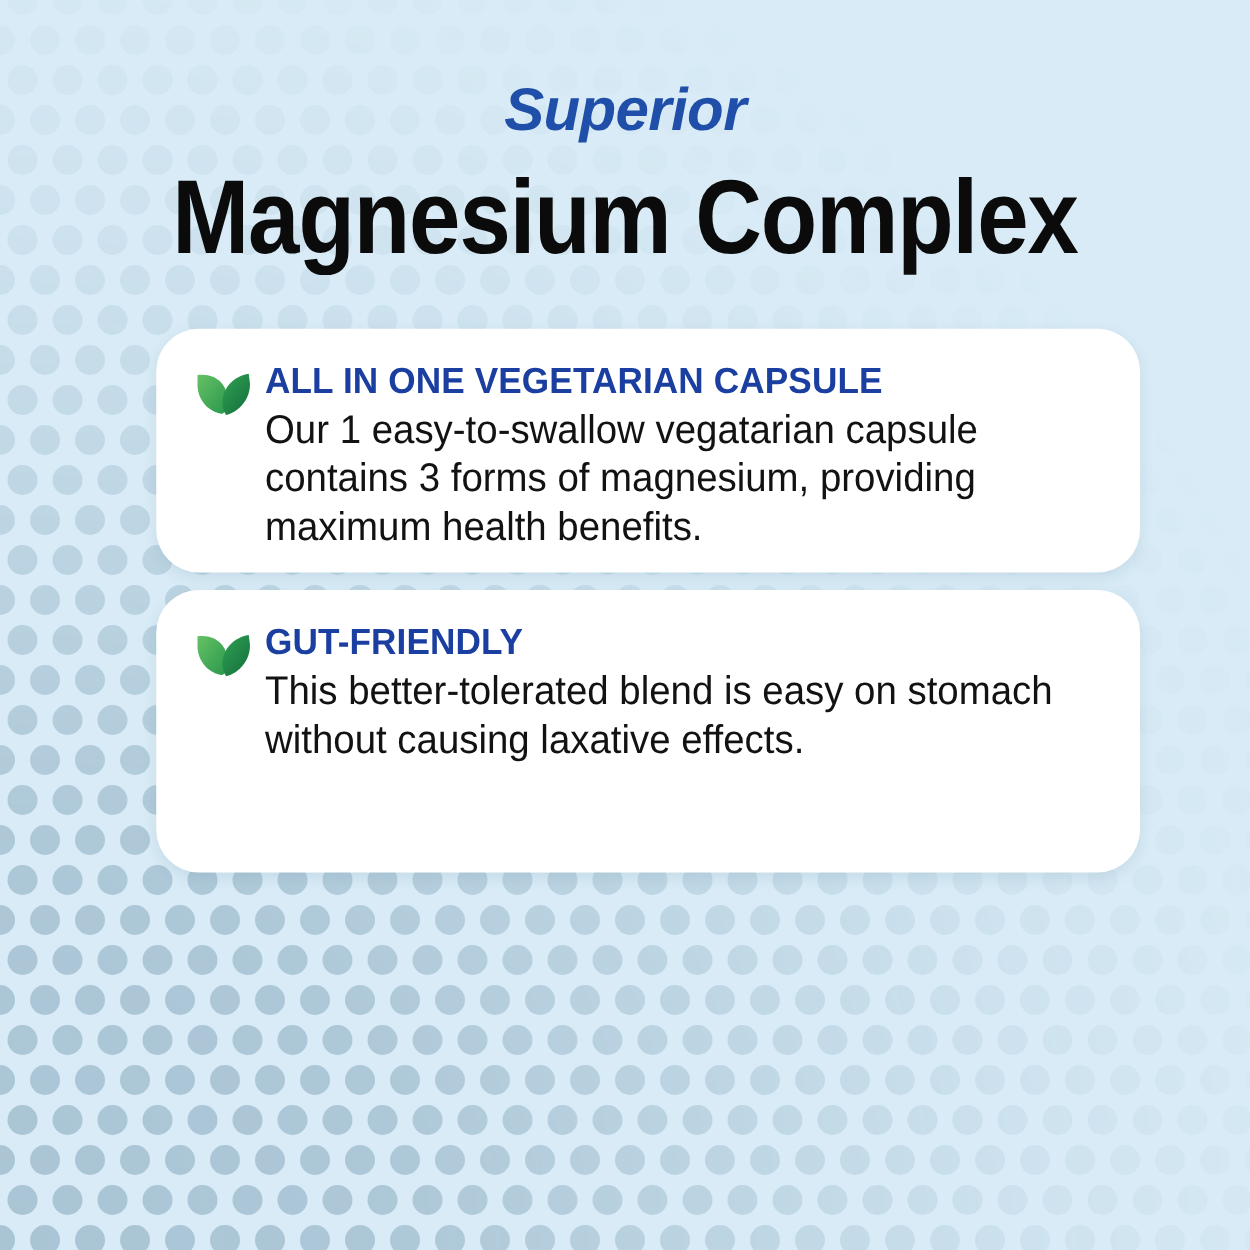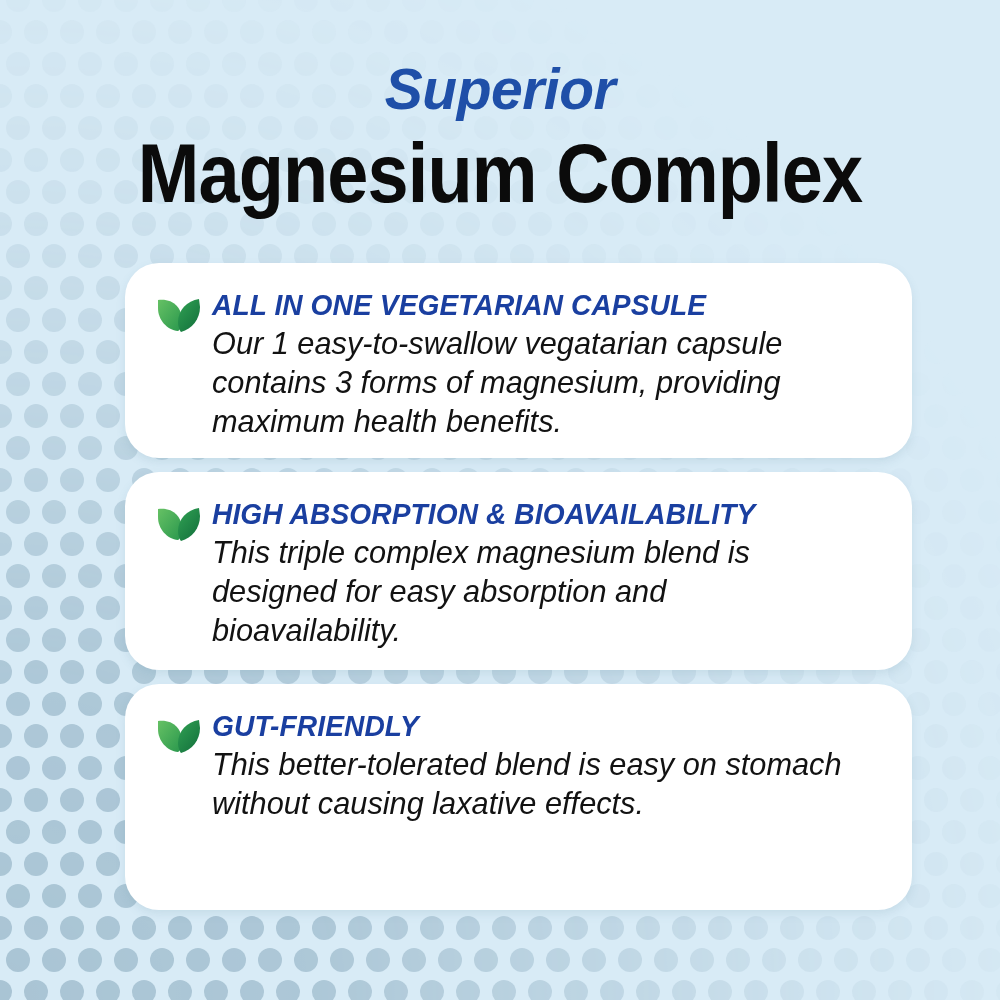--- a/index.html
+++ b/index.html
@@ -37,21 +37,21 @@
     position: absolute;
     top: 52px;
     left: 0;
     width: 1000px;
     text-align: center;
   }
   .headline-script {
     font-family: "Liberation Sans", sans-serif;
     font-style: italic;
     font-weight: bold;
-    font-size: 57px;
+    font-size: 48px;
     line-height: 74px;
     letter-spacing: -0.5px;
     color: #1f4fa8;
     display: block;
   }
   .headline-main {
     display: block;
     margin-top: 2px;
     font-family: "Liberation Sans Narrow", "Liberation Sans", sans-serif;
     font-weight: bold;
@@ -62,21 +62,20 @@
     transform: scaleX(0.88);
     transform-origin: center center;
   }
 
   
   .cards {
     position: absolute;
     left: 125px;
     top: 263px;
     width: 787px;
-    font-style: italic;
   }
   .card {
     position: relative;
     background: #ffffff;
     border-radius: 34px;
     box-shadow: 0 4px 10px rgba(80, 120, 150, 0.13);
     box-sizing: border-box;
     padding: 26px 34px 26px 30px;
     margin-bottom: 14px;
   }
@@ -237,34 +236,20 @@
             <path d="M44 4 C32 6 23 15 23 27 C23 32 25 36 26 37 C37 34 45 24 45 12 Z" fill="url(#lg1b)"></path>
           </svg>
         </span>
         <div class="card-body">
           <div class="card-title">ALL IN ONE VEGETARIAN CAPSULE</div>
           <div class="card-text">Our 1 easy-to-swallow vegatarian capsule contains 3 forms of magnesium, providing maximum health benefits.</div>
         </div>
       </div>
     </div>
 
-    <div class="card card-2">
-      <div class="card-row">
-        <span class="leaf-wrap">
-          <svg viewBox="0 0 48 40" aria-hidden="true">
-            <path d="M3 5 C18 3 27 13 27 25 C27 31 25 35 23 36 C12 35 3 25 3 13 Z" fill="url(#lg1a)"></path>
-            <path d="M44 4 C32 6 23 15 23 27 C23 32 25 36 26 37 C37 34 45 24 45 12 Z" fill="url(#lg1b)"></path>
-          </svg>
-        </span>
-        <div class="card-body">
-          <div class="card-title">HIGH ABSORPTION &amp; BIOAVAILABILITY</div>
-          <div class="card-text">This triple complex magnesium blend is designed for easy absorption and bioavailability.</div>
-        </div>
-      </div>
-    </div>
 
     <div class="card card-3">
       <div class="card-row">
         <span class="leaf-wrap">
           <svg viewBox="0 0 48 40" aria-hidden="true">
             <path d="M3 5 C18 3 27 13 27 25 C27 31 25 35 23 36 C12 35 3 25 3 13 Z" fill="url(#lg1a)"></path>
             <path d="M44 4 C32 6 23 15 23 27 C23 32 25 36 26 37 C37 34 45 24 45 12 Z" fill="url(#lg1b)"></path>
           </svg>
         </span>
         <div class="card-body">

